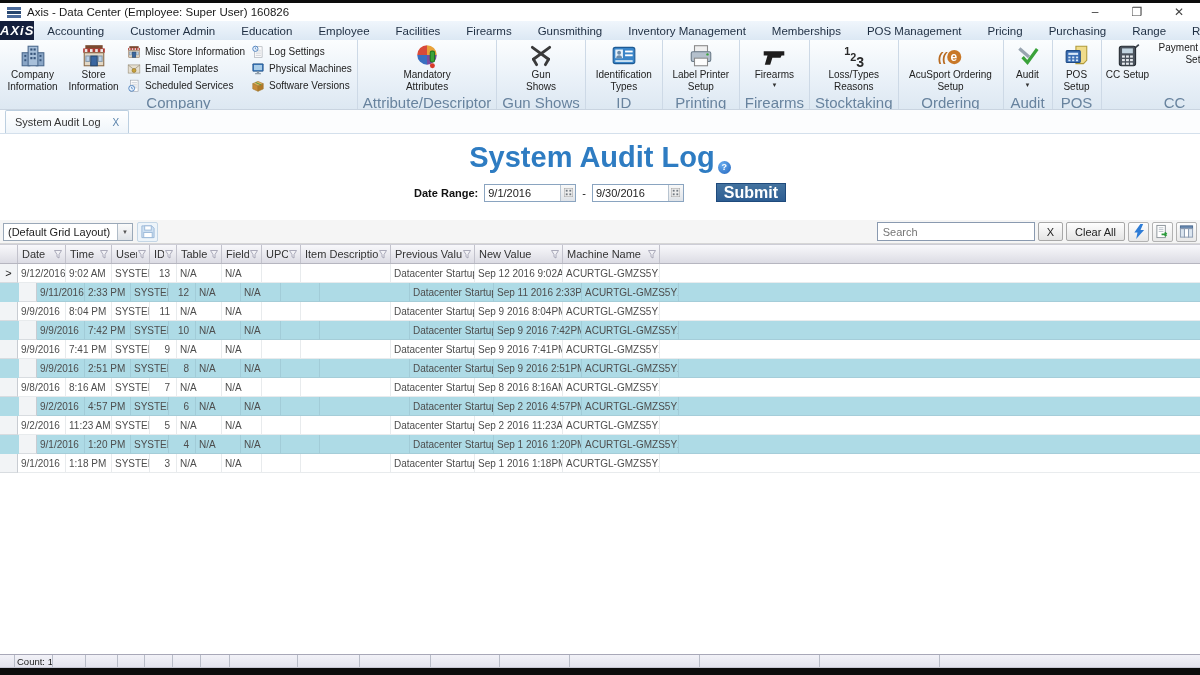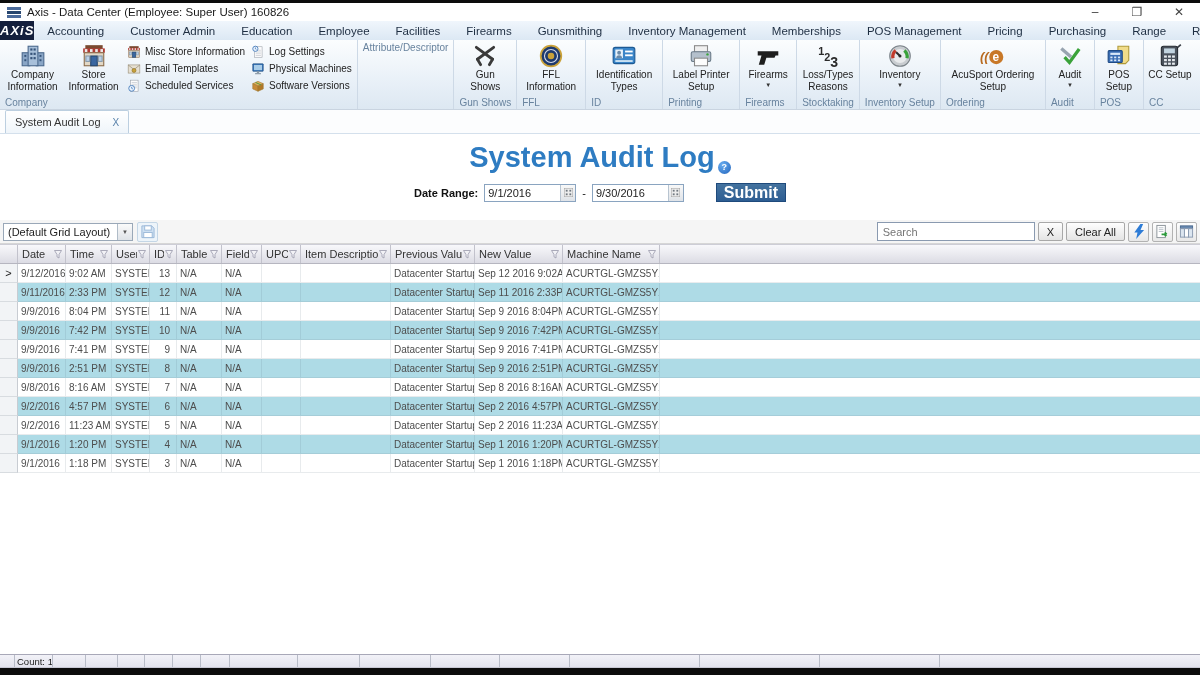--- a/index.html
+++ b/index.html
@@ -20,21 +20,21 @@
   
   .tabbar { height:19px; background:linear-gradient(#f0f6fc,#dce8f4); display:flex; align-items:stretch; }
   .logo { width:48px; background:#141f3c; color:#fff; font-weight:bold; font-style:italic; font-size:13px; display:flex; align-items:center; justify-content:center; letter-spacing:1px; }
   .rtabs { display:flex; flex:1; }
   .rtab { padding:0 13px; display:flex; align-items:center; font-size:11.5px; color:#1e2e42; white-space:nowrap; cursor:default; }
 
   
   .ribbon { height:70px; background:linear-gradient(180deg,#fbfdfe,#e7eff7 65%,#dde8f2); border-bottom:1px solid #c9d4e0; display:flex; overflow:hidden; }
   .rb-group { display:flex; flex-direction:column; border-right:1px solid #cdd9e6; padding:1px 2px 0; }
   .rb-items { flex:1; display:flex; align-items:flex-start; justify-content:center; }
-  .rb-label { font-size:10px; color:#68839e; white-space:nowrap; line-height:13px; padding:0 3px; }
+  .rb-label { text-align:center; font-size:15px; color:#68839e; white-space:nowrap; line-height:13px; padding:0 3px; }
   .rb-large { width:64px; display:flex; flex-direction:column; align-items:center; text-align:center; font-size:10px; color:#222; line-height:1.15; padding-top:1px; cursor:default; }
   .rb-large .ic { height:27px; display:flex; align-items:center; }
   .rb-large .arrow { font-size:6px; color:#333; margin-top:1px; }
   .rb-large[data-icon="guns"]{width:48px;} .rb-large[data-icon="pistol"]{width:52px;}
   .rb-large[data-icon="audit"]{width:44px;} .rb-large[data-icon="pos"]{width:44px;}
   .rb-large[data-icon="cc-terminal"]{width:48px;} .rb-large[data-icon="payment-terminal"]{width:94px;}
   .rb-large[data-icon="idcard"]{width:72px;} .rb-large[data-icon="printer"]{width:72px;}
   .rb-large[data-icon="acusport"]{width:100px;} .rb-large[data-icon="gauge"]{width:64px;}
   .rb-large[data-icon="numbers"]{width:54px;} .rb-large[data-icon="brain"]{width:66px;}
   .rb-large[data-icon="company"]{width:61px;} .rb-large[data-icon="store"]{width:61px;}
@@ -69,21 +69,21 @@
   .tb-btn { height:19px; min-width:20px; padding:0 8px; background:linear-gradient(#fefefe,#e4e4e4); border:1px solid #a8a8a8; border-radius:2px; font-size:11px; color:#222; font-family:inherit; display:flex; align-items:center; justify-content:center; cursor:default; }
   .icon-btn { width:21px; height:20px; padding:0; background:linear-gradient(#fefefe,#e8e8e8); border:1px solid #b2b2b2; border-radius:2px; display:flex; align-items:center; justify-content:center; cursor:default; }
 
   
   .grid-header { display:flex; height:20px; background:linear-gradient(#f8f8fb,#dcdce4); border-top:1px solid #cdcdd6; border-bottom:1px solid #b6b6c0; font-size:11px; color:#333; }
   .hcell { display:flex; align-items:center; padding:0 2px 0 4px; border-right:1px solid #c2c2cc; overflow:hidden; }
   .hcell .lbl { flex:1; white-space:nowrap; overflow:hidden; }
   .ind-h { width:18px; border-right:1px solid #c2c2cc; }
   .hfill { flex:1; border-right:none; }
   .grow { display:flex; height:19px; background:#fff; font-size:10px; color:#4d4d4d; }
-  .grow.alt { background:#aedbe6; }
+  .grow.alt { background:#aedbe6;padding-left:19px; }
   .ind-c { width:18px; background:#f2f4f6; border-right:1px solid #c8ccd2; border-bottom:1px solid #d8dce0; display:flex; align-items:center; justify-content:center; font-size:11px; color:#222; }
   .dcell { padding:0 3px; display:flex; align-items:center; white-space:nowrap; overflow:hidden; border-right:1px solid rgba(90,110,130,.14); border-bottom:1px solid rgba(120,135,150,.16); }
   .dcell.num { justify-content:flex-end; padding-right:6px; }
   .dcell .t { filter:blur(.55px); }
   .dfill { flex:1; border-right:none; }
   .grid-filler { flex:1; background:#fff; }
 
   
   .statusbar { height:14px; display:flex; background:linear-gradient(#f2f2f8,#e3e3ed); border-top:1px solid #a8a8b8; border-bottom:1px solid #c8c8d4; font-size:9.5px; color:#222; }
   .scell { height:100%; border-right:1px solid #b8bcc8; display:flex; align-items:center; padding:0 2px; white-space:nowrap; overflow:hidden; }
@@ -263,20 +263,37 @@
                   <path d="M8 6 L17 10" stroke="#4a9a3a" stroke-width="1.6"></path>
                 </svg>
               </span>
               <span>Software Versions</span>
             </div>
           </div>
         </div>
         <div class="rb-label">Company</div>
       </div>
       <div class="rb-group">
+        <div class="rb-items">
+          <div class="rb-large" data-icon="brain">
+            <span class="ic">
+              <span style="display: inline-flex;">
+                <svg width="26" height="26" viewBox="0 0 24 24">
+                  <path d="M3 11 A9 9 0 0 1 12 2 L12 11 Z" fill="#d84a3a"></path>
+                  <path d="M12 2 A9 9 0 0 1 21 11 L12 11 Z" fill="#e8a23a"></path>
+                  <path d="M3 11 A9 9 0 0 0 12 20 L12 11 Z" fill="#3a6ec0"></path>
+                  <path d="M12 20 A9 9 0 0 0 21 11 L12 11 Z" fill="#7a4aa0"></path>
+                  <rect x="15" y="7.5" width="4" height="10" rx="1.6" fill="#3aa23a" stroke="#1e7a1e"></rect>
+                  <circle cx="17" cy="21" r="2.3" fill="#d83a2a"></circle>
+                </svg>
+              </span>
+            </span>
+            <span>Mandatory Attributes</span>
+          </div>
+        </div>
         <div class="rb-label">Attribute/Descriptor</div>
       </div>
       <div class="rb-group">
         <div class="rb-items">
           <div class="rb-large" data-icon="guns">
             <span class="ic">
               <span style="display: inline-flex;">
                 <svg width="26" height="26" viewBox="0 0 24 24">
                   <g stroke="#3a3a3a" stroke-width="2.6" stroke-linecap="round">
                     <line x1="4" y1="4" x2="19" y2="15"></line>
@@ -284,37 +301,20 @@
                     <line x1="19" y1="15" x2="16" y2="20"></line>
                     <line x1="5" y1="15" x2="8" y2="20"></line>
                   </g>
                 </svg>
               </span>
             </span>
             <span>Gun Shows</span>
           </div>
         </div>
         <div class="rb-label">Gun Shows</div>
-      </div>
-      <div class="rb-group">
-        <div class="rb-items">
-          <div class="rb-large" data-icon="seal">
-            <span class="ic">
-              <span style="display: inline-flex;">
-                <svg width="26" height="26" viewBox="0 0 24 24">
-                  <circle cx="12" cy="12" r="9.5" fill="#1e3a6e" stroke="#caa23a" stroke-width="1.6"></circle>
-                  <circle cx="12" cy="12" r="6" fill="none" stroke="#d8dce8"></circle>
-                  <circle cx="12" cy="12" r="3" fill="#caa23a"></circle>
-                </svg>
-              </span>
-            </span>
-            <span>FFL Information</span>
-          </div>
-        </div>
-        <div class="rb-label">FFL</div>
       </div>
       <div class="rb-group">
         <div class="rb-items">
           <div class="rb-large" data-icon="idcard">
             <span class="ic">
               <span style="display: inline-flex;">
                 <svg width="26" height="26" viewBox="0 0 24 24">
                   <rect x="2" y="4" width="20" height="15" rx="2" fill="#3a85c8" stroke="#1e5a94"></rect>
                   <rect x="4" y="6" width="7" height="8" fill="#e8f2fa"></rect>
                   <circle cx="7.5" cy="9" r="1.8" fill="#6a8aa8"></circle>
@@ -373,41 +373,20 @@
                   <text x="3" y="11" font-size="10" font-weight="bold" fill="#2a2a2a">1</text>
                   <text x="8.5" y="17" font-size="10" font-weight="bold" fill="#2a2a2a">2</text>
                   <text x="14" y="22" font-size="13" font-weight="bold" fill="#2a2a2a">3</text>
                 </svg>
               </span>
             </span>
             <span>Loss/Types Reasons</span>
           </div>
         </div>
         <div class="rb-label">Stocktaking</div>
-      </div>
-      <div class="rb-group">
-        <div class="rb-items">
-          <div class="rb-large" data-icon="gauge">
-            <span class="ic">
-              <span style="display: inline-flex;">
-                <svg width="26" height="26" viewBox="0 0 24 24">
-                  <circle cx="12" cy="12" r="9.5" fill="#c8ccd0" stroke="#7a8288"></circle>
-                  <circle cx="12" cy="12" r="6.5" fill="#e8eaec"></circle>
-                  <path d="M5.5 14 A7.5 7.5 0 0 1 8 7" stroke="#c23a2a" stroke-width="3" fill="none"></path>
-                  <path d="M16 7 A7.5 7.5 0 0 1 18.5 14" stroke="#3aa23a" stroke-width="3" fill="none"></path>
-                  <line x1="12" y1="12" x2="8.5" y2="8.5" stroke="#2a2a2a" stroke-width="1.8"></line>
-                  <circle cx="12" cy="12" r="1.4" fill="#2a2a2a"></circle>
-                </svg>
-              </span>
-            </span>
-            <span>Inventory</span>
-            <span class="arrow">▼</span>
-          </div>
-        </div>
-        <div class="rb-label">Inventory Setup</div>
       </div>
       <div class="rb-group">
         <div class="rb-items">
           <div class="rb-large" data-icon="acusport">
             <span class="ic">
               <span style="display: inline-flex;">
                 <svg width="26" height="26" viewBox="0 0 24 24">
                   <text x="0" y="17" font-size="12" font-style="italic" font-weight="bold" fill="#b86a20">((</text>
                   <circle cx="15" cy="13" r="6.5" fill="#c87828"></circle>
                   <text x="11.5" y="17" font-size="11" font-weight="bold" fill="#fff">e</text>

